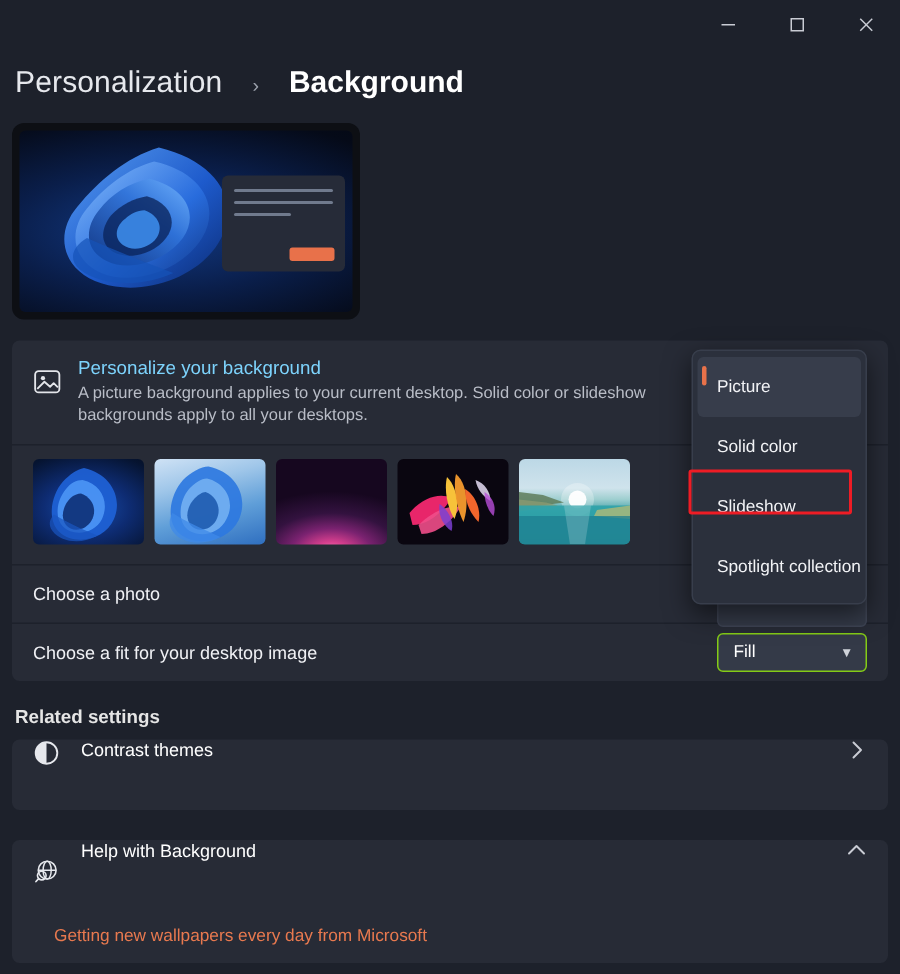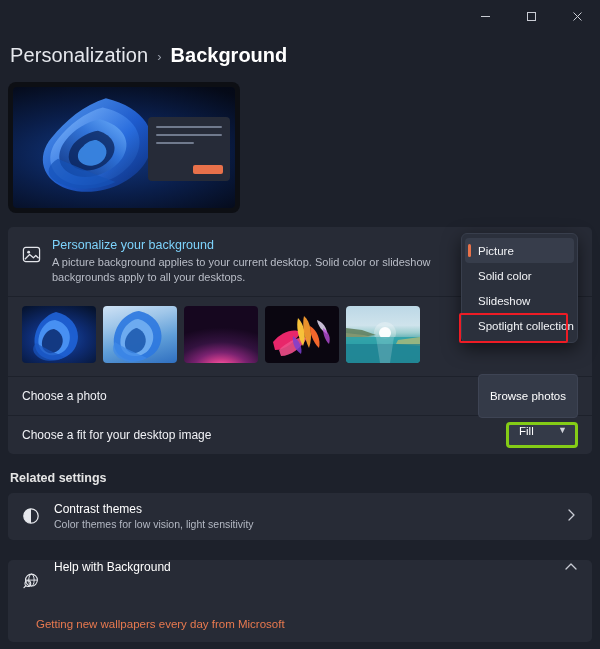--- a/index.html
+++ b/index.html
@@ -28,21 +28,21 @@
     align-items: center;
     justify-content: center;
     color: #c9ccd4;
   }
   .wbtn svg { display: block; }
 
   
   .breadcrumb {
     display: flex;
     align-items: center;
-    gap: 9px;
+    gap: 20px;
     padding: 6px 0 0 10px;
     height: 40px;
   }
   .crumb-parent {
     font-size: 20px;
     color: #e6e8ed;
     letter-spacing: .1px;
   }
   .crumb-sep {
     font-size: 13px;
@@ -191,43 +191,44 @@
     color: #ffffff;
     font-size: 11.5px;
     font-family: "Liberation Sans", sans-serif;
     padding: 21px 11px;
     height: 26px;
     display: flex;
     align-items: center;
   }
   .combo {
     background: #343a48;
-    border: 3px solid #84cc16;
+    border: 1px solid #84cc16;
     border-radius: 4px;
     color: #ffffff;
     font-size: 11.5px;
     height: 26px;
-    width: 72px;
-    display: flex;
+    width: 100px;
+    display: flex;
+    align-items: center;
     justify-content: space-between;
     padding: 0 8px 0 10px;
   }
   .combo .chev { color: #cfd2d9; font-size: 9px; }
 
   
   .section-title {
     font-size: 12.5px;
     font-weight: bold;
     color: #e5e5e5;
     padding: 17px 0 8px 10px;
   }
   .big-row {
     height: 47px;
     display: flex;
-    align-items: center;
+    align-items: flex-start;
     padding: 0 14px;
   }
   .bi-icon {
     width: 30px; flex: 0 0 30px;
     display: flex; align-items: center;
     color: #e6e8ed;
   }
   .bi-text { flex: 1; padding-left: 2px; }
   .bi-title { font-size: 12px; color: #ffffff; margin-bottom: 2px; }
   .bi-sub { font-size: 10.5px; color: #b3b8c3; }
@@ -257,21 +258,21 @@
     top: 233px;
     width: 117px;
     background: #2b303c;
     border: 1px solid #383e4c;
     border-radius: 6px;
     padding: 4px 3px;
     box-shadow: 0 6px 18px rgba(0,0,0,.55);
     z-index: 40;
   }
   .fly-item {
-    height: 25px;
+    height: 40px;
     display: flex;
     align-items: center;
     padding-left: 13px;
     font-size: 11.5px;
     color: #f2f3f6;
     border-radius: 4px;
     position: relative;
   }
   .fly-item.selected { background: #373d4b; }
   .fly-item.selected::before {
@@ -454,21 +455,20 @@
 <div class="card">
   <div class="big-row">
     <div class="bi-icon">
       <svg width="18" height="18" viewBox="0 0 20 20">
         <circle cx="10" cy="10" r="8" fill="none" stroke="currentColor" stroke-width="1.4"></circle>
         <path d="M10 2 A8 8 0 0 0 10 18 Z" fill="currentColor"></path>
       </svg>
     </div>
     <div class="bi-text">
       <div class="bi-title">Contrast themes</div>
-      <div class="bi-sub">Color themes for low vision, light sensitivity</div>
     </div>
     <div class="bi-chev">
       <svg width="9" height="14" viewBox="0 0 9 14">
         <polyline points="2,2 7,7 2,12" fill="none" stroke="currentColor" stroke-width="1.3" stroke-linecap="round" stroke-linejoin="round"></polyline>
       </svg>
     </div>
   </div>
 </div>
 
 <div class="help-card">

